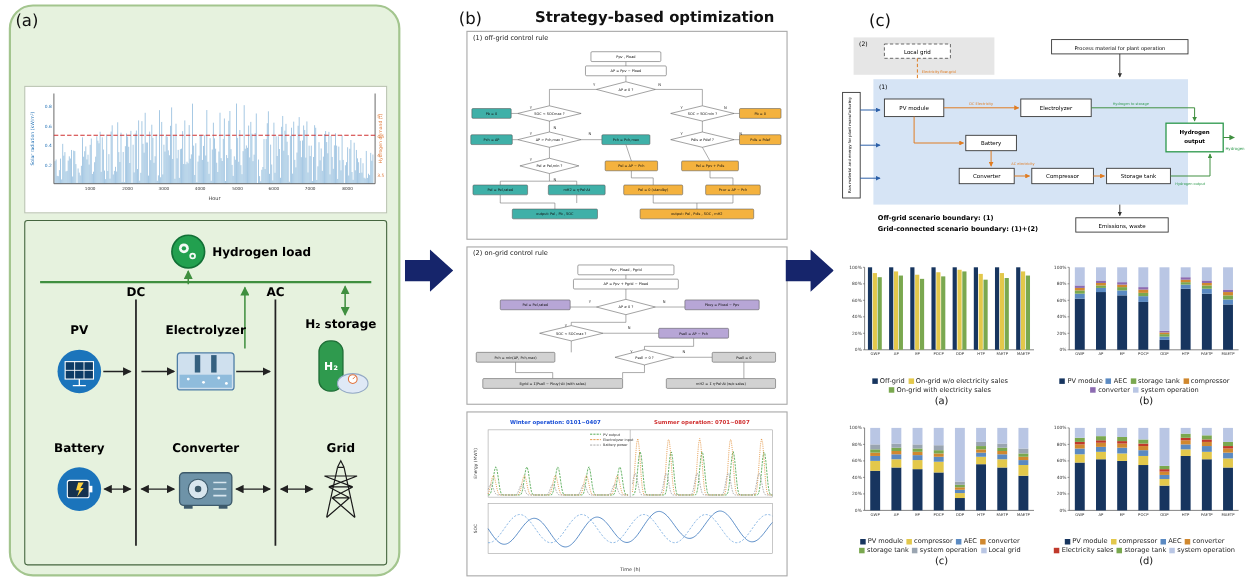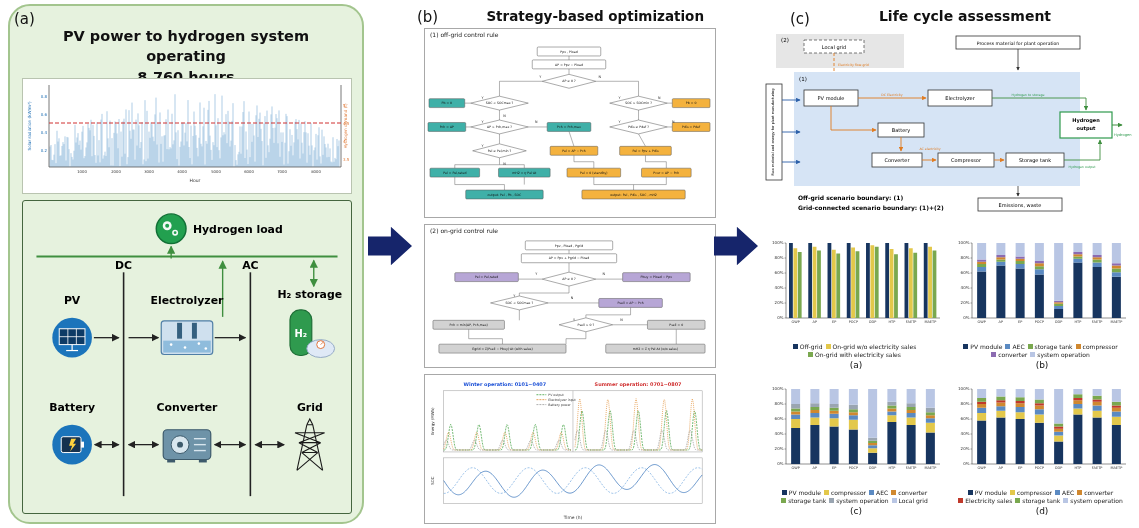--- a/index.html
+++ b/index.html
@@ -39,22 +39,20 @@
   .sublabel{width:176px;text-align:center;font-size:9px;margin-top:1px;}
 </style>
 </head>
 <body>
 
 <div class="canvas">
 
   <section id="panel-a">
     <div class="green-box"></div>
     <span class="plabel" style="left:8px;top:6px;">(a)</span>
-    <div class="pa-title">PV power to hydrogen system operating
-8,760 hours</div>
 
     <div class="solar-box">
       <svg id="solar-svg" viewBox="0 0 326 112" width="326" height="112">
         <g id="solar-lines">
             <line x1="27" y1="88" x2="27" y2="67.48611891123001" stroke="#79add6" stroke-width="0.7" opacity="0.85"></line>
             <line x1="28" y1="88" x2="28" y2="66.01254177823677" stroke="#79add6" stroke-width="0.7" opacity="0.85"></line>
             <line x1="29" y1="88" x2="29" y2="80.85225668435963" stroke="#79add6" stroke-width="0.7" opacity="0.85"></line>
             <line x1="30" y1="88" x2="30" y2="81.15413244299012" stroke="#79add6" stroke-width="0.7" opacity="0.85"></line>
             <line x1="31" y1="88" x2="31" y2="75.66009599394235" stroke="#79add6" stroke-width="0.7" opacity="0.85"></line>
             <line x1="32" y1="88" x2="32" y2="65.15489266568083" stroke="#79add6" stroke-width="0.7" opacity="0.85"></line>
@@ -651,21 +649,20 @@
         <text transform="rotate(-90 8 47)" x="8" y="47" font-size="4" text-anchor="middle" fill="#333">Energy (MWh)</text>
         <text transform="rotate(-90 8 107)" x="8" y="107" font-size="4" text-anchor="middle" fill="#333">SOC</text>
       </svg>
     </div>
   </section>
 
   <div class="big-arrow" id="arrow2"></div>
 
   <section id="panel-c">
     <span class="plabel" style="left:30px;top:10px;">(c)</span>
-    <div class="pc-title">Life cycle assessment</div>
 
     <svg id="lca-svg" viewBox="0 0 378 196" width="378" height="196">
       <defs>
         <marker id="lK" viewBox="0 0 8 8" refX="7" refY="4" markerWidth="5" markerHeight="5" orient="auto-start-reverse">
             <path d="M0,0L8,4L0,8z" fill="#333"></path>
           </marker>
         <marker id="lO" viewBox="0 0 8 8" refX="7" refY="4" markerWidth="5" markerHeight="5" orient="auto-start-reverse">
             <path d="M0,0L8,4L0,8z" fill="#e07b20"></path>
           </marker>
         <marker id="lG" viewBox="0 0 8 8" refX="7" refY="4" markerWidth="5" markerHeight="5" orient="auto-start-reverse">

